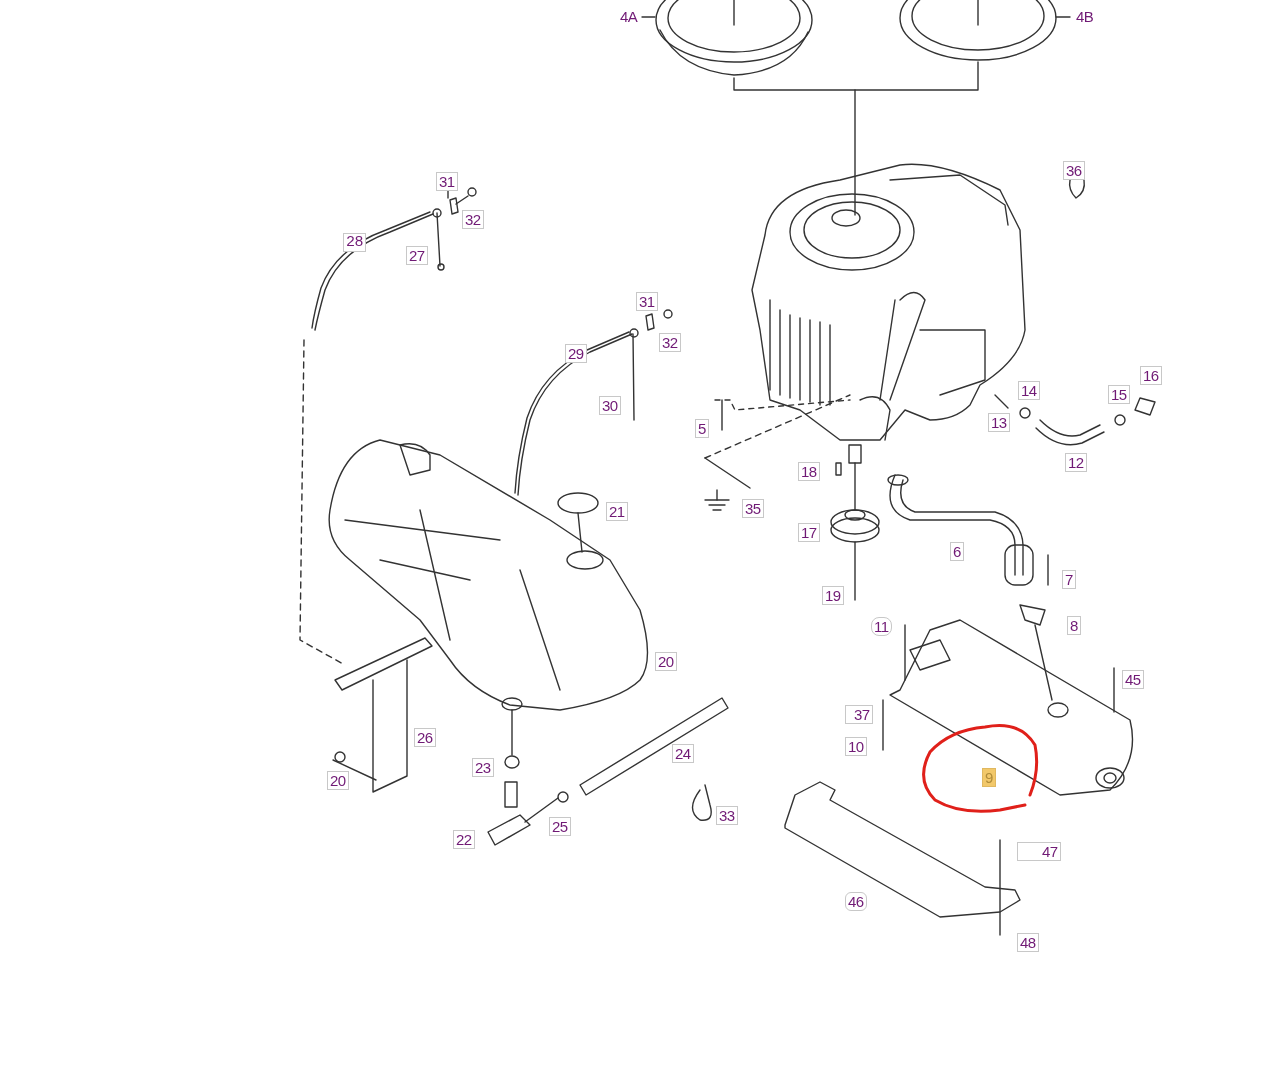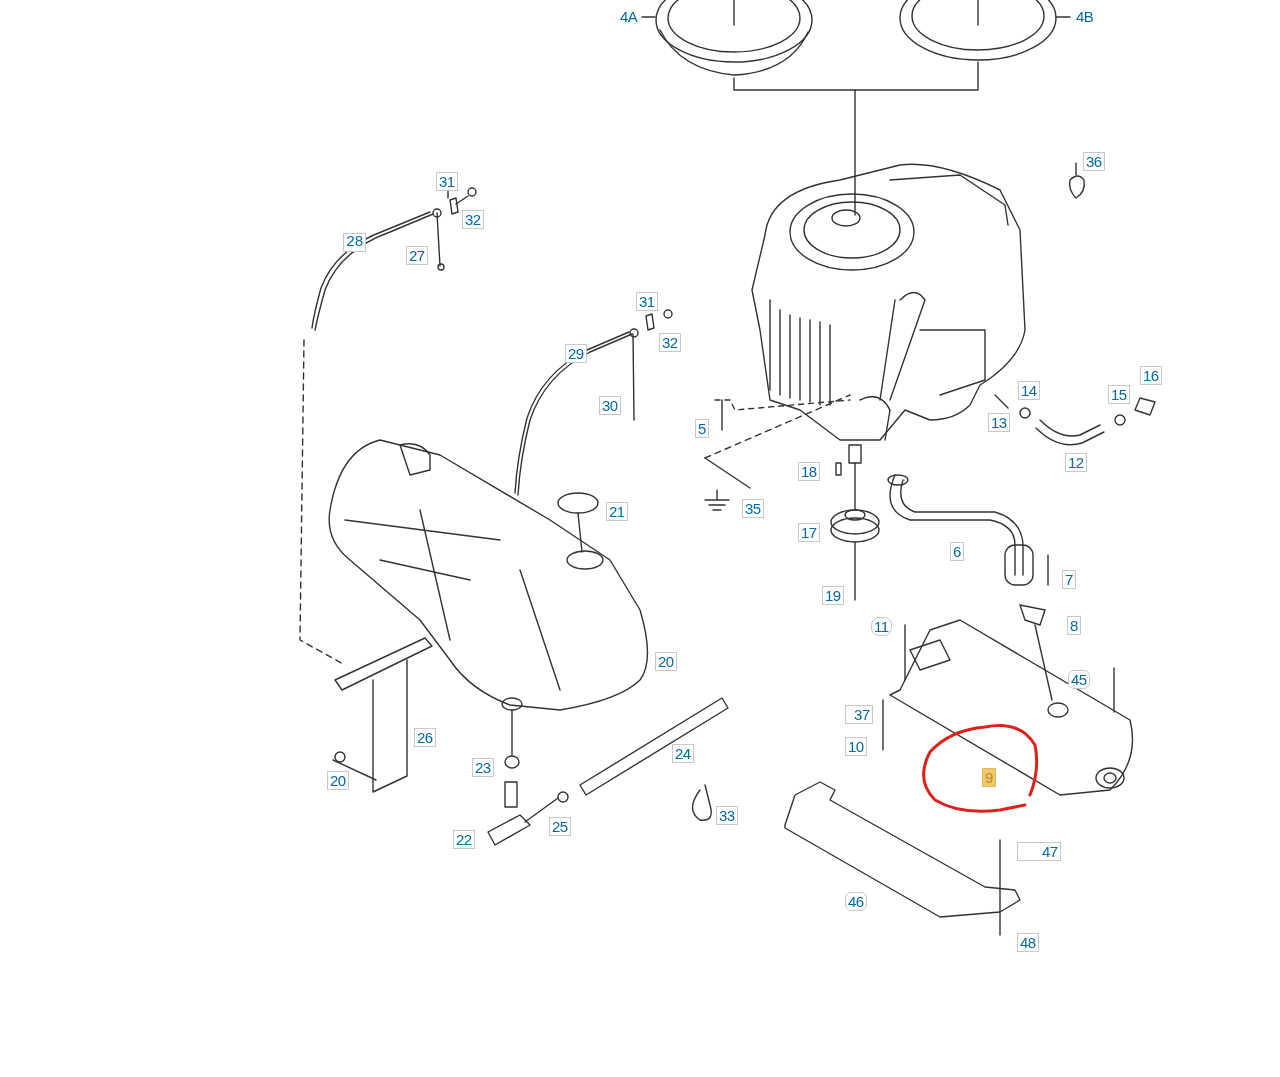--- a/index.html
+++ b/index.html
@@ -1,19 +1,19 @@
 <!DOCTYPE html>
 <html><head>
 <meta charset="utf-8">
 <style>
   html, body { margin: 0; padding: 0; background: #ffffff; }
   body { width: 1280px; height: 1077px; position: relative; overflow: hidden;
          font-family: "Liberation Sans", sans-serif; }
   #diagram { position: absolute; left: 0; top: 0; width: 1280px; height: 1077px; }
-  .lbl { position: absolute; font-size: 15px; color: #0369a1; background: #fff;
+  .lbl { position: absolute; font-size: 15px; color: #701a75; background: #fff;
          border: 1px solid #c8c8c8; padding: 0 2px; line-height: 17px; letter-spacing: -0.5px; }
   .lbl.plain { border: none; background: transparent; }
   .lbl.highlight { background: #f2c86a; color: #b08c3a; border: 1px solid #e0b860; }
 </style>
 </head>
 <body>
 
 <div id="diagram">
   <svg width="1280" height="1077" viewBox="0 0 1280 1077" fill="none" stroke="#333" stroke-width="1.4" stroke-linecap="round" stroke-linejoin="round">
 
@@ -154,21 +154,21 @@
       <path d="M785 825 L795 795 L820 782 L835 790 L830 800 L985 887 L1015 890 L1020 900 L1000 912 L940 917 L785 828 Z"></path>
       <line x1="1000" y1="840" x2="1000" y2="935"></line>
     </g>
 
     <path d="M1030 795 Q1040 770 1035 745 Q1020 720 985 727 Q950 730 930 752 Q915 780 935 800 Q960 815 1000 810 L1025 805" stroke="#e0201a" stroke-width="3"></path>
   </svg>
 
   
   <span class="lbl plain" style="left:618px;top:8px;">4A</span>
   <span class="lbl plain" style="left:1074px;top:8px;">4B</span>
-  <span class="lbl" style="left:1063px;top:152px;margin-left:20px;">36</span>
+  <span class="lbl" style="left:1063px;top:161px;">36</span>
   <span class="lbl" style="left:436px;top:172px;">31</span>
   <span class="lbl" style="left:462px;top:210px;">32</span>
   <span class="lbl" style="left:343px;top:233px;font-family:Liberation Mono, monospace;">28</span>
   <span class="lbl" style="left:406px;top:246px;">27</span>
   <span class="lbl" style="left:636px;top:292px;">31</span>
   <span class="lbl" style="left:659px;top:333px;">32</span>
   <span class="lbl" style="left:565px;top:344px;">29</span>
   <span class="lbl" style="left:599px;top:396px;">30</span>
   <span class="lbl" style="left:695px;top:419px;">5</span>
   <span class="lbl" style="left:988px;top:413px;">13</span>
@@ -179,21 +179,21 @@
   <span class="lbl" style="left:798px;top:462px;">18</span>
   <span class="lbl" style="left:742px;top:499px;">35</span>
   <span class="lbl" style="left:606px;top:502px;">21</span>
   <span class="lbl" style="left:798px;top:523px;">17</span>
   <span class="lbl" style="left:950px;top:542px;">6</span>
   <span class="lbl" style="left:1062px;top:570px;">7</span>
   <span class="lbl" style="left:822px;top:586px;">19</span>
   <span class="lbl" style="left:871px;top:617px;border-radius:8px;">11</span>
   <span class="lbl" style="left:1067px;top:616px;">8</span>
   <span class="lbl" style="left:655px;top:652px;">20</span>
-  <span class="lbl" style="left:1068px;top:670px;border-radius:6px;">45</span>
+  <span class="lbl" style="left:1122px;top:670px;">45</span>
   <span class="lbl" style="left:845px;top:705px;padding-left:8px;">37</span>
   <span class="lbl" style="left:414px;top:728px;">26</span>
   <span class="lbl" style="left:672px;top:744px;">24</span>
   <span class="lbl" style="left:845px;top:737px;">10</span>
   <span class="lbl" style="left:472px;top:758px;">23</span>
   <span class="lbl highlight" style="left:982px;top:768px;">9</span>
   <span class="lbl" style="left:327px;top:771px;">20</span>
   <span class="lbl" style="left:716px;top:806px;">33</span>
   <span class="lbl" style="left:549px;top:817px;">25</span>
   <span class="lbl" style="left:453px;top:830px;">22</span>

